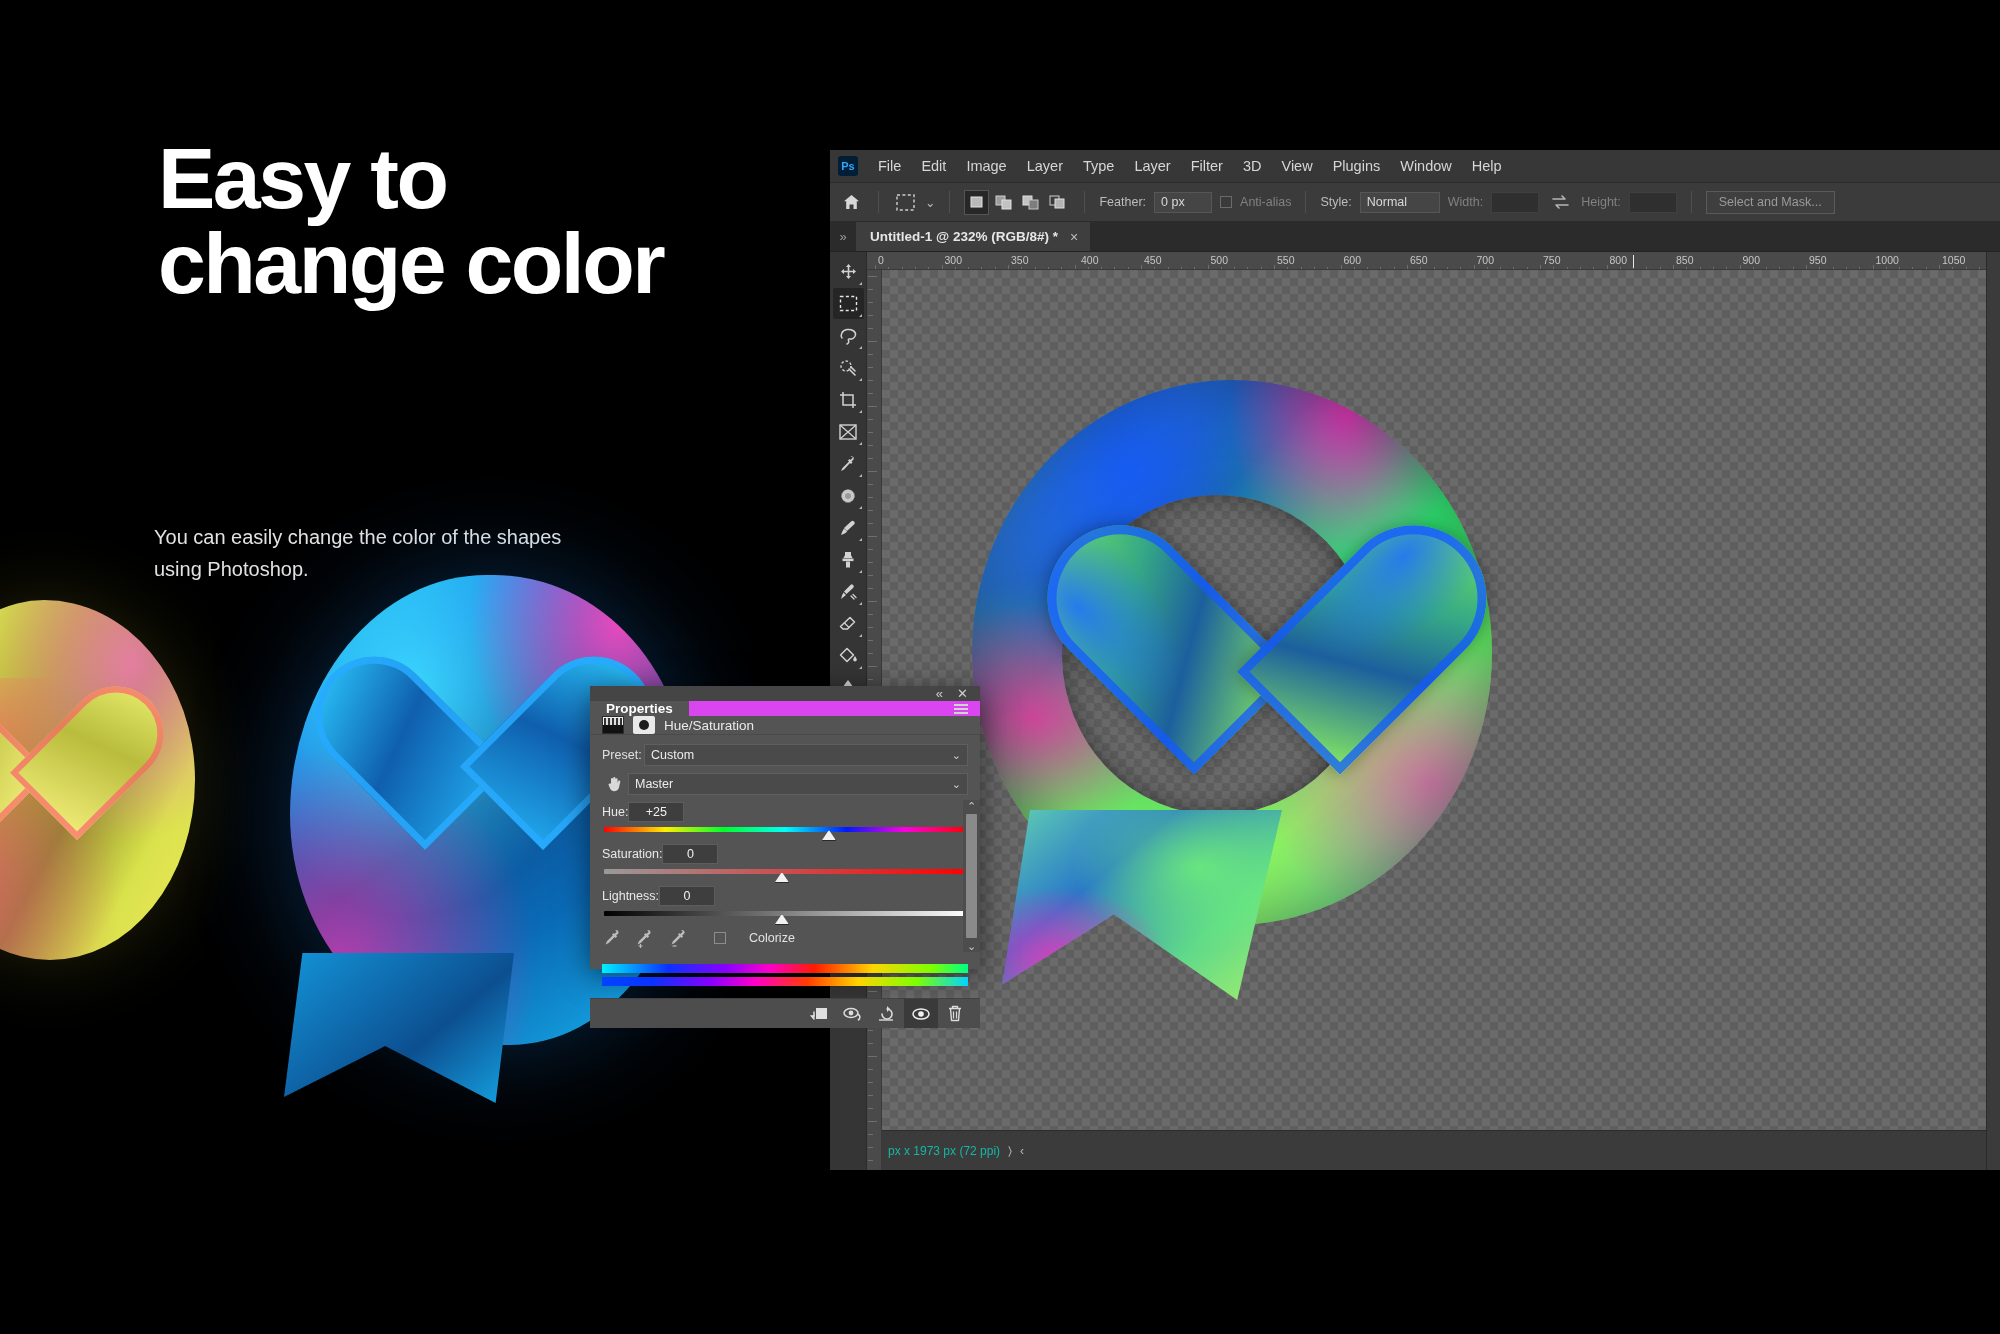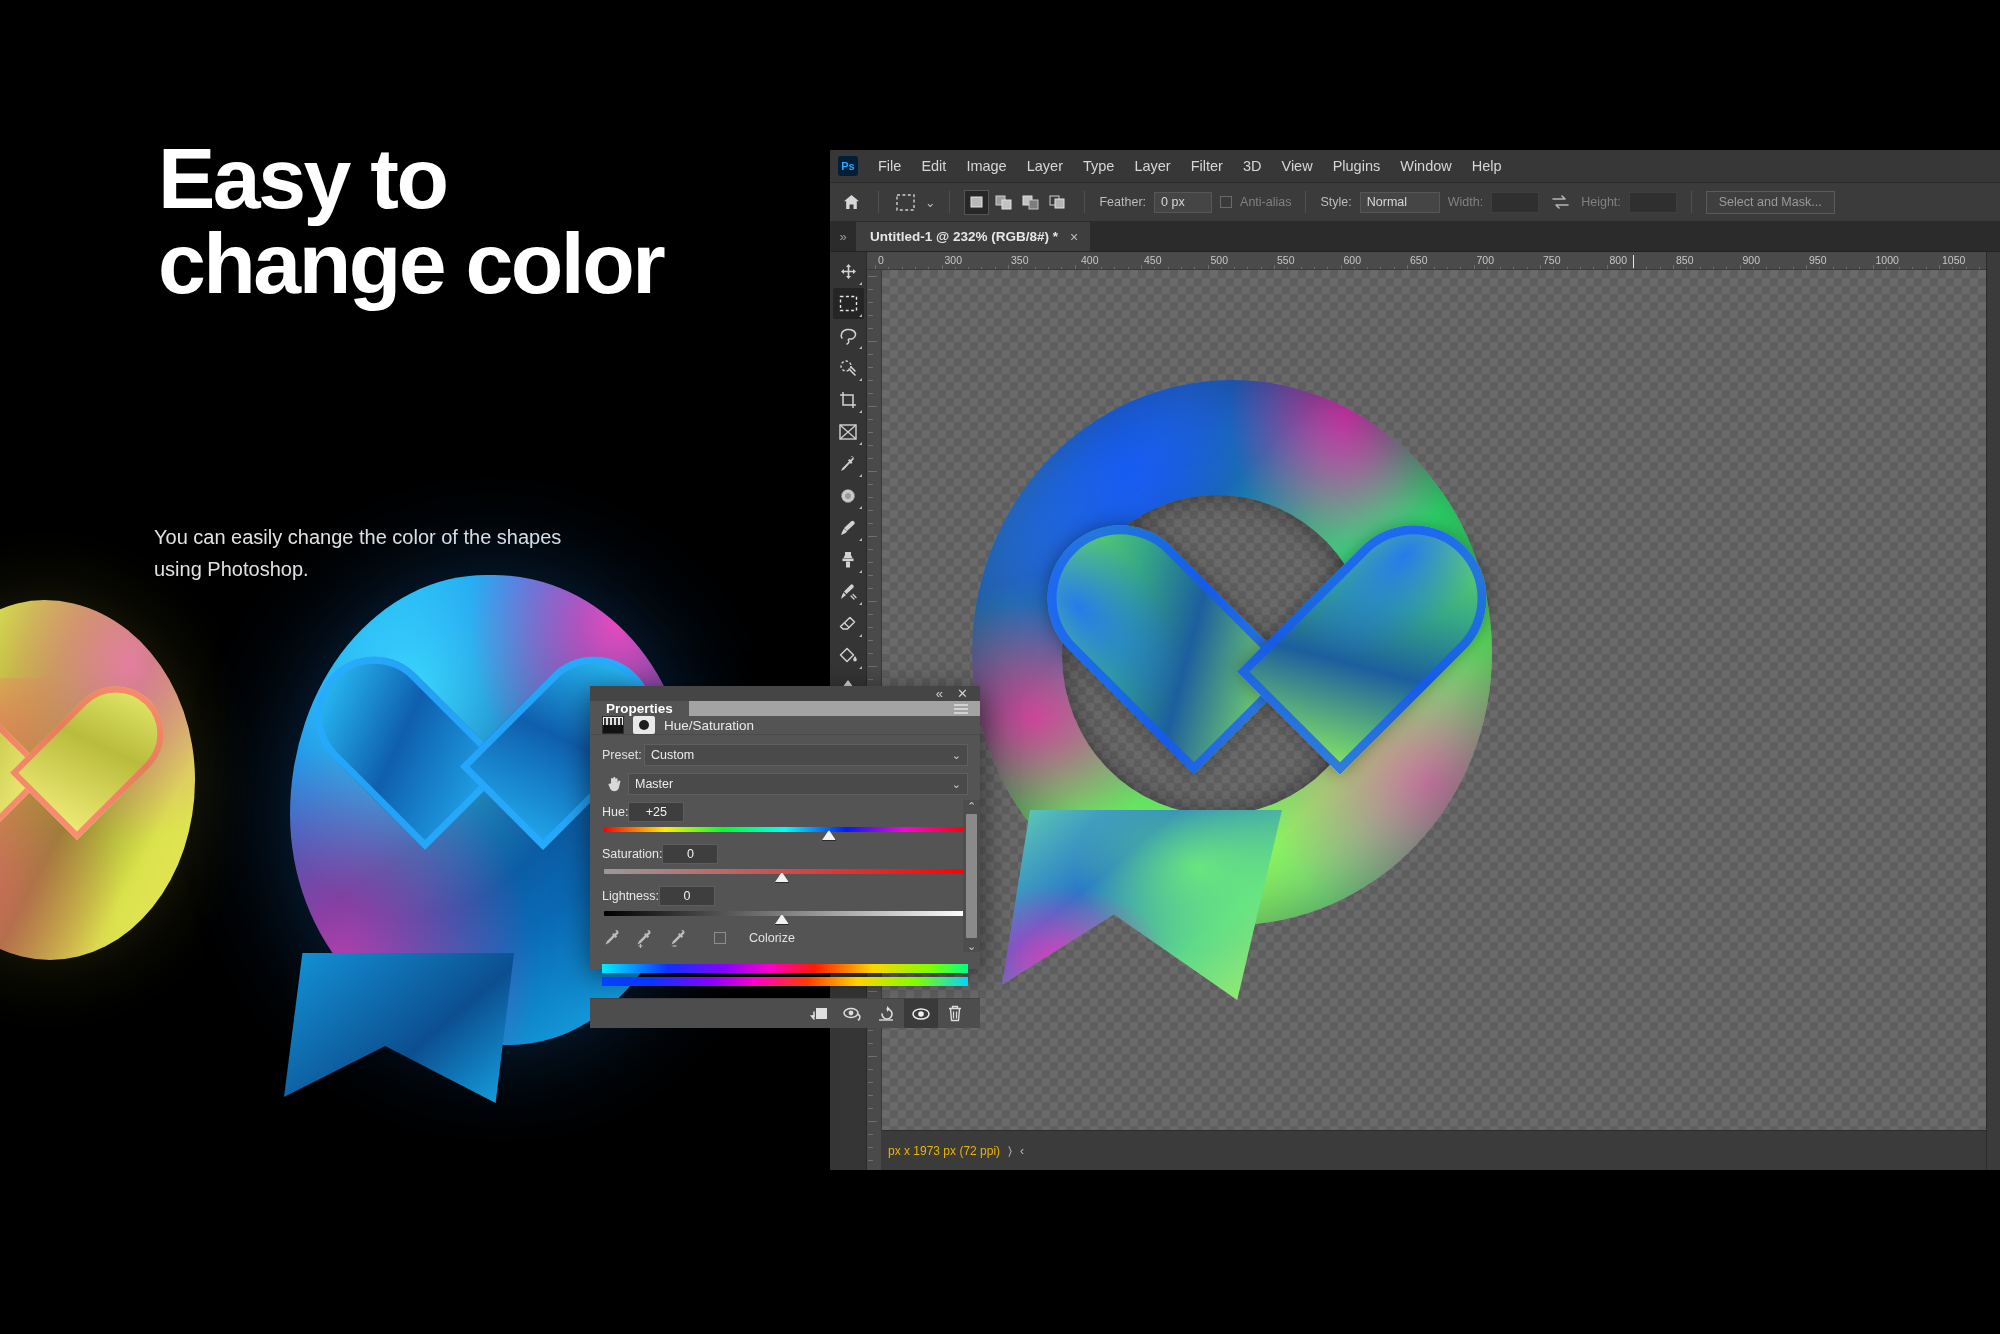--- a/index.html
+++ b/index.html
@@ -244,21 +244,21 @@
   }
   .art-heart::before { left:67px; transform:rotate(-45deg); transform-origin:0 100%; }
   .art-heart::after  { left:67px; transform:rotate(45deg);  transform-origin:100% 100%; }
 
   
   .ps-status {
     position:absolute; left:15px; right:0; bottom:0; height:40px;
     background:#3b3b3b; border-top:1px solid #2d2d2d;
     display:flex; align-items:center; padding:0 6px; gap:8px;
   }
-  .status-txt { color:#eab308; font-size:12px; }
+  .status-txt { color:#14b8a6; font-size:12px; }
   .status-arrow { color:#bcbcbc; font-size:12px; }
   .hscroll-track {
     position:absolute; left:15px; right:0; bottom:14px; height:13px; background:#444;
   }
   .hscroll-thumb {
     position:absolute; left:300px; width:460px; top:1px; height:11px;
     background:#7a7a7a; border-radius:1px;
   }
 
   
@@ -271,21 +271,21 @@
     position:absolute; left:590px; top:686px; width:390px; height:283px;
     background:#545454; box-shadow:0 6px 28px rgba(0,0,0,.55);
     display:flex; flex-direction:column; font-size:13px; color:#e3e3e3;
   }
   .prop-topbar {
     height:24px; background:#454545; display:flex; align-items:center;
     justify-content:flex-end; gap:14px; padding-right:12px;
   }
   .prop-topbar span { color:#cfcfcf; font-size:13px; }
   .prop-tabrow {
-    height:29px; background:#a3a3a3; display:flex; align-items:stretch;
+    height:29px; background:#d946ef; display:flex; align-items:stretch;
   }
   .prop-tab {
     background:#545454; color:#fff; font-weight:700; font-size:13.5px;
     display:flex; align-items:center; padding:0 16px;
   }
   .prop-menu-ico {
     margin-left:auto; display:flex; flex-direction:column; justify-content:center;
     gap:2px; padding-right:12px;
   }
   .prop-menu-ico i { display:block; width:14px; height:2px; background:#d2d2d2; }

